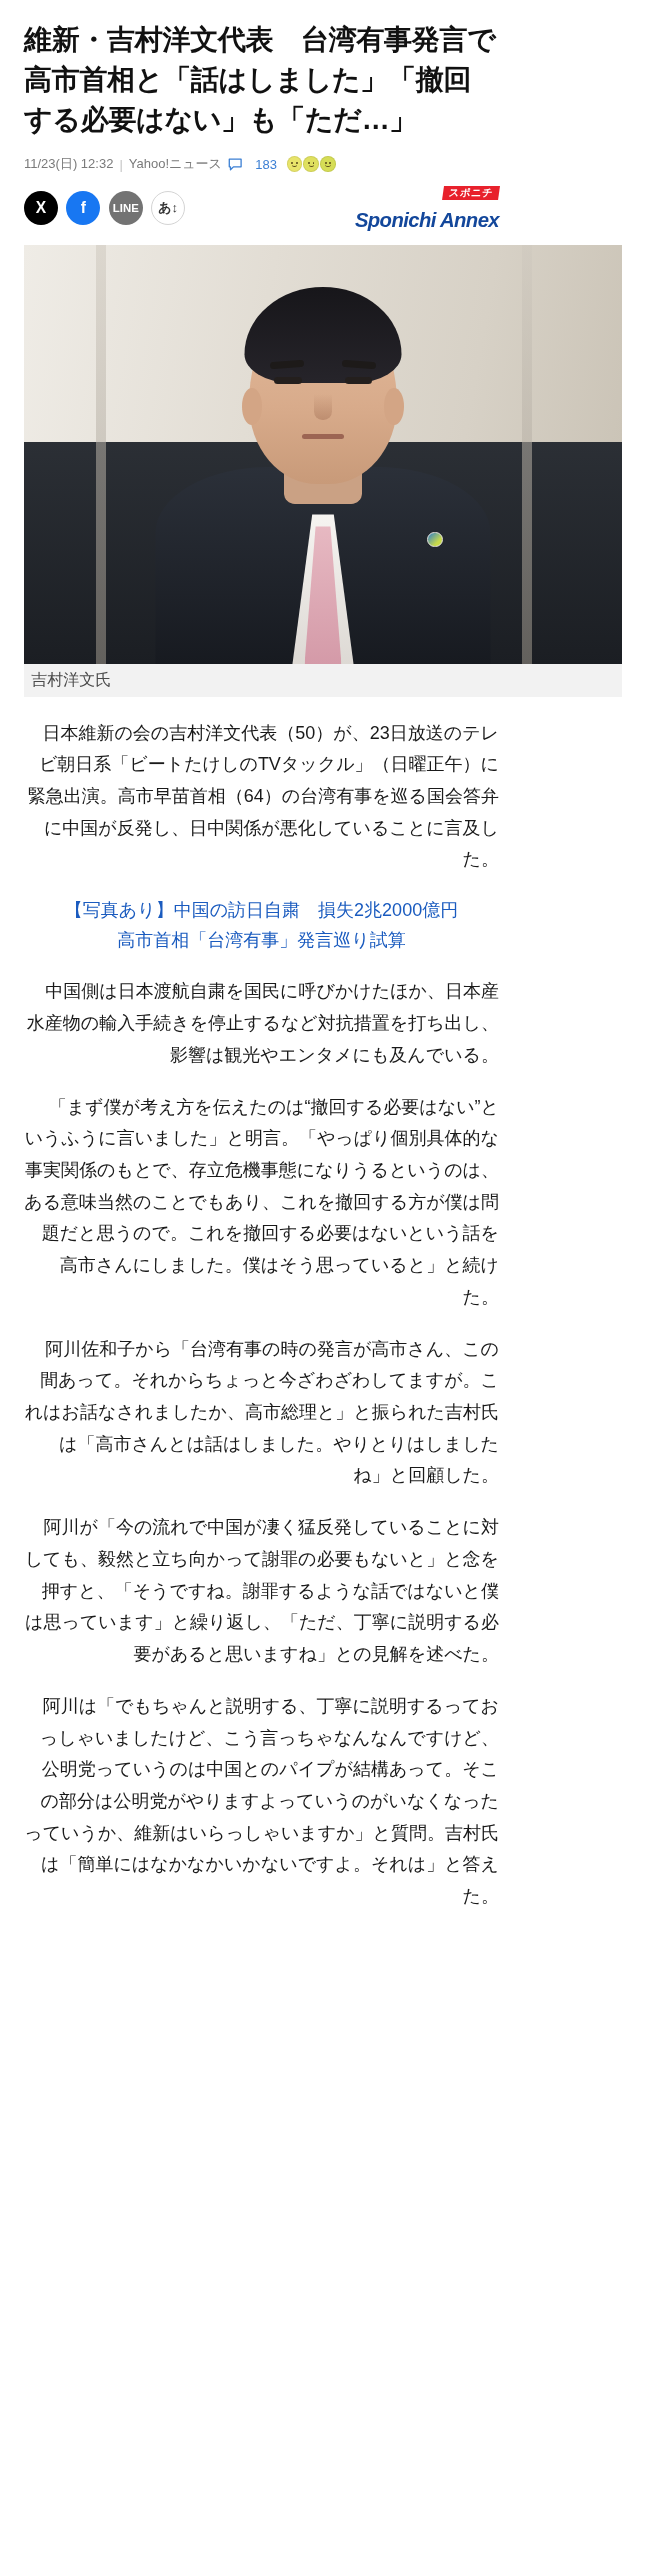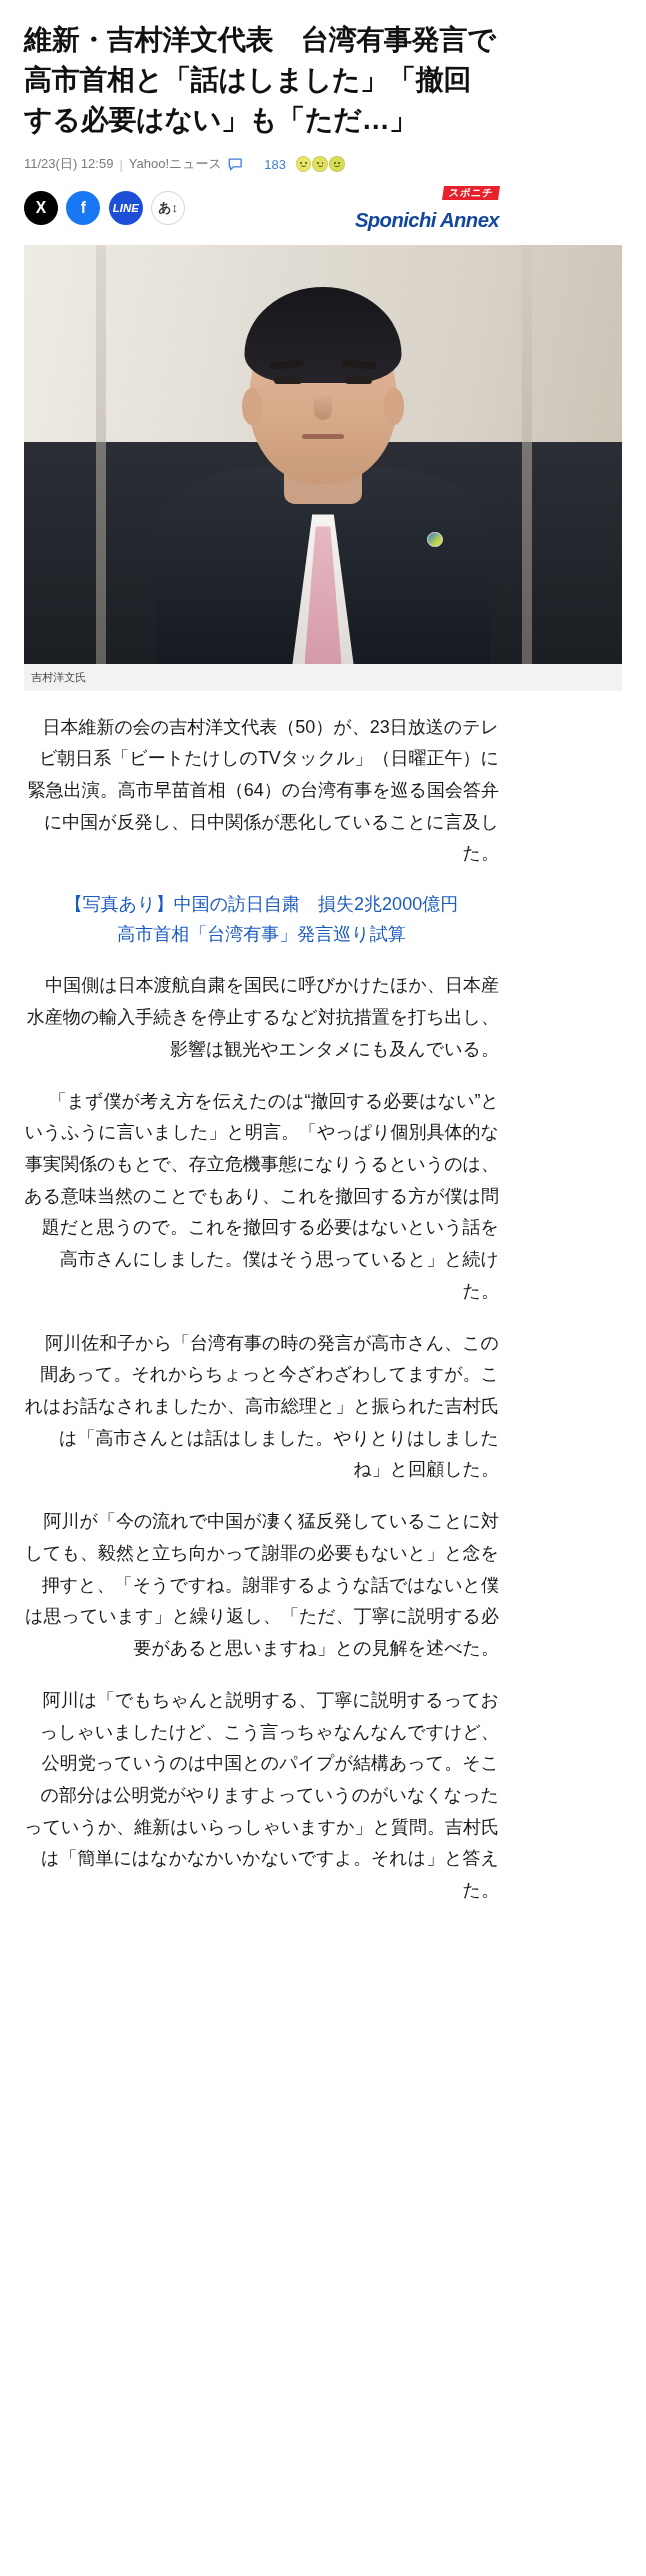--- a/index.html
+++ b/index.html
@@ -40,21 +40,21 @@
   }
   .meta-sep {
     color: #c5c5c5;
   }
   .meta-source {
     color: #7a7a7a;
   }
   .comment-chip {
     display: inline-flex;
     align-items: center;
-    gap: 22px;
+    gap: 13px;
     color: #3b7fd4;
     font-size: 13px;
   }
   .comment-chip svg { display: block; }
   .reactions {
     display: flex;
     gap: 1.2px;
     margin-left: 3.6px;
   }
   .react {
@@ -99,21 +99,21 @@
     display: flex;
     align-items: center;
     justify-content: center;
     color: #fff;
     font-size: 15.6px;
     font-weight: bold;
     flex: 0 0 auto;
   }
   .share-x { background: #000; }
   .share-fb { background: #1877f2; }
-  .share-line { background: #1d4ed8; font-size: 11.4px; font-style: italic; }
+  .share-line { background: #737373; font-size: 11.4px; }
   .share-font {
     background: #fff;
     border: 1.2px solid #d4d4d4;
     color: #333;
     font-size: 13px;
   }
   .brand {
     margin-left: auto;
     text-align: right;
     line-height: 1;
@@ -289,21 +289,21 @@
     right: calc(50% - 120px);
     width: 15.6px;
     height: 15.6px;
     border-radius: 50%;
     background: linear-gradient(135deg,#2f7ec9,#c7d94b 70%);
     border: 1.2px solid #e9e6df;
   }
   .caption {
     background: #f2f2f2;
     color: #4a4a4a;
-    font-size: 11px;
+    font-size: 16px;
     padding: 6px 7.2px;
     width: 598px;
   }
 
   .body {
     padding: 20.3px 24px 0 24px;
   }
   .body p {
     font-size: 18px;
     line-height: 1.76;
@@ -327,21 +327,21 @@
 </style>
 </head>
 <body>
 
 <div class="page">
 
   <div class="article-head">
     <h1 class="headline">維新・吉村洋文代表　台湾有事発言で高市首相と「話はしました」「撤回する必要はない」も「ただ…」</h1>
 
     <div class="meta-row">
-      <span>11/23(日) 12:59</span>
+      <span>11/23(日) 12:32</span>
       <span class="meta-sep">|</span>
       <span class="meta-source">Yahoo!ニュース</span>
       <span class="comment-chip">
         <svg width="14.4" height="13" viewBox="0 0 24 22">
           <path d="M2 2h20v13H9l-5 5v-5H2z" fill="none" stroke="#3b7fd4" stroke-width="2.2" stroke-linejoin="round"></path>
         </svg>
         <span>183</span>
       </span>
       <span class="reactions">
         <span class="react" style="background:#e8e46a">

